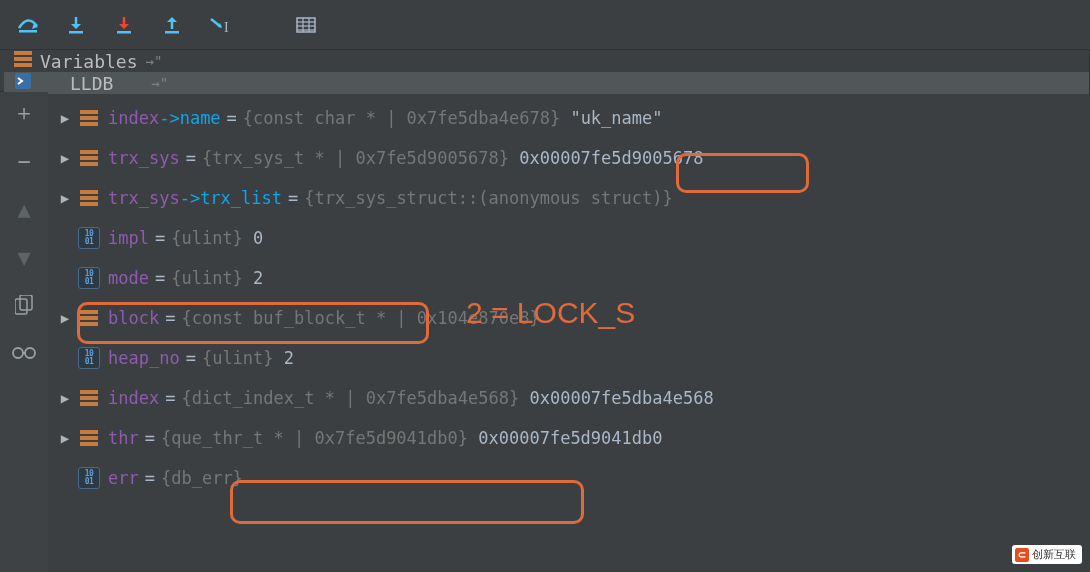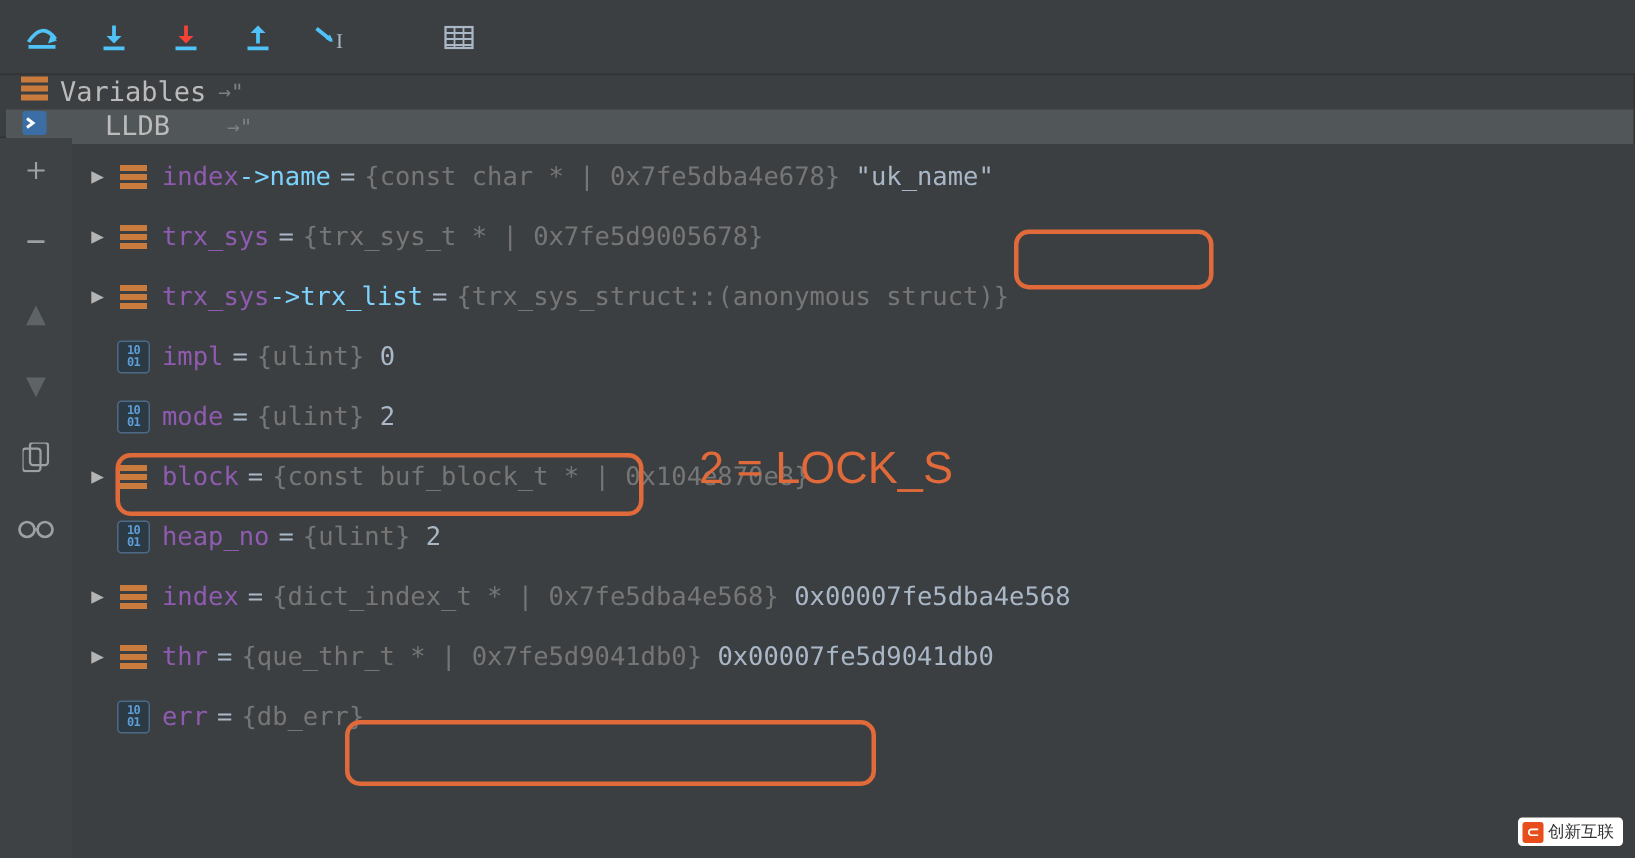--- a/index.html
+++ b/index.html
@@ -111,21 +111,21 @@
     }
     .kind-struct {
       color: #c97b3e;
     }
     .kind-scalar {
       color: #5e9ed6;
       background: #2c3a46;
       border: 1px solid #4a6a87;
     }
     .varname { color: #8e5bb0; }
-    .arrow { color: #7dd3fc; }
+    .arrow { color: #0ea5e9; }
     .eq { color: #a9b7c6; padding: 0 6px; }
     .type { color: #767676; }
     .val { color: #a9b7c6; }
     .highlight-box {
       position: absolute;
       border: 3px solid #e06a3a;
       border-radius: 10px;
       pointer-events: none;
     }
     .annotation {
@@ -282,20 +282,21 @@
           <svg width="18" height="18" viewBox="0 0 18 18">
             <rect y="1" width="18" height="4" fill="#c97b3e"></rect>
             <rect y="7" width="18" height="4" fill="#c97b3e"></rect>
             <rect y="13" width="18" height="4" fill="#c97b3e"></rect>
           </svg>
         </span>
       <span class="varname">trx_sys</span>
       <span class="eq">=</span>
       <span class="type">{trx_sys_t * | 0x7fe5d9005678}</span>
       <span>&nbsp;</span>
+      <span class="val">0x00007fe5d9005678</span>
     </div>
     <div class="row">
       <span class="expand">▶</span>
       <span class="kind-icon kind-struct">
           <svg width="18" height="18" viewBox="0 0 18 18">
             <rect y="1" width="18" height="4" fill="#c97b3e"></rect>
             <rect y="7" width="18" height="4" fill="#c97b3e"></rect>
             <rect y="13" width="18" height="4" fill="#c97b3e"></rect>
           </svg>
         </span>

